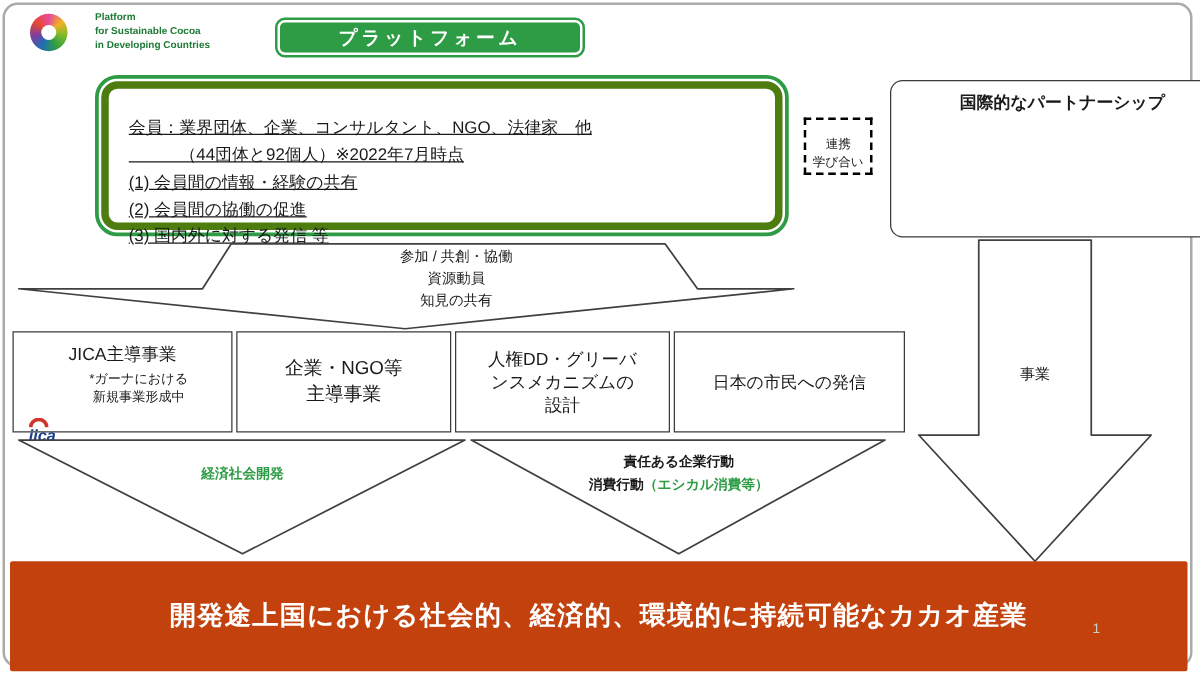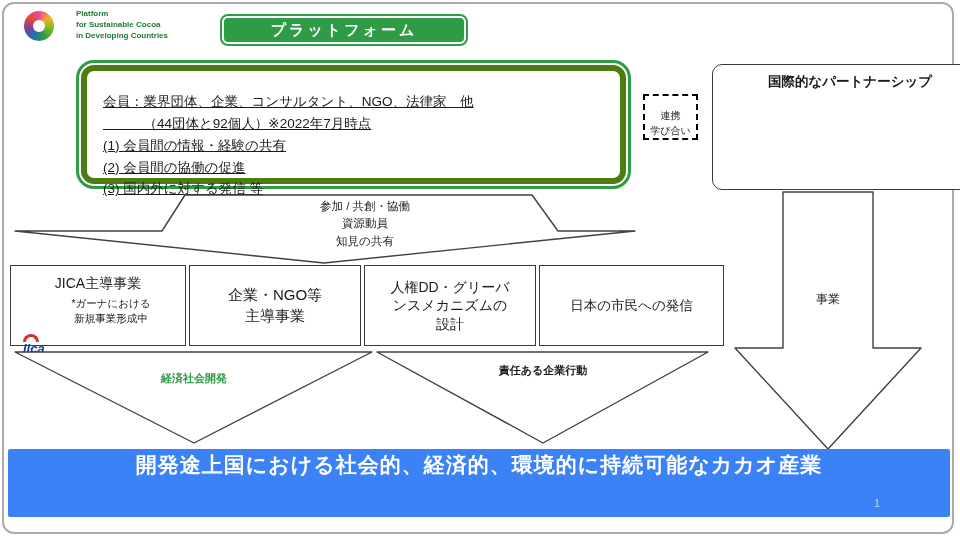--- a/index.html
+++ b/index.html
@@ -82,22 +82,22 @@
   .jica-word{color:#1b3f8f;font-weight:bold;font-style:italic;font-size:13px;line-height:1.1;}
 
   
   .outcome-left-label{left:94px;top:371px;width:200px;text-align:center;
     font-size:11px;font-weight:bold;color:#2e9b45;}
   .outcome-right-label{left:418px;top:362px;width:250px;text-align:center;
     font-size:11px;font-weight:bold;line-height:1.6;}
   .green-text{color:#2e9b45;}
 
   
-  .banner{left:8px;top:449px;width:942px;height:68px;background:#3b82f6;border-radius:2px;
-    display:flex;flex-direction:column;align-items:center;justify-content:flex-start;}
+  .banner{left:8px;top:449px;width:942px;height:88px;background:#c2410c;border-radius:2px;
+    display:flex;flex-direction:column;align-items:center;justify-content:center;}
   .banner-line{color:#ffffff;font-weight:bold;font-size:21px;line-height:1.55;letter-spacing:1px;}
 
   .page-number{left:874px;top:497px;color:#c4d2c4;font-size:11px;}
 </style>
 </head>
 <body>
 
 <div>
 
   <div class="abs frame"></div>
@@ -168,20 +168,21 @@
 
   <svg class="abs tri-left-svg" viewBox="0 0 360 94">
     <polygon class="arrow-shape" points="1,1 358,1 180,92"></polygon>
   </svg>
   <svg class="abs tri-right-svg" viewBox="0 0 334 94">
     <polygon class="arrow-shape" points="1,1 332,1 167,92"></polygon>
   </svg>
   <div class="abs outcome-left-label">経済社会開発</div>
   <div class="abs outcome-right-label">
     <div>責任ある企業行動</div>
+    <div><span>消費行動</span><span class="green-text">（エシカル消費等）</span></div>
   </div>
 
   <div class="abs banner">
     <div class="banner-line">開発途上国における社会的、経済的、環境的に持続可能なカカオ産業</div>
   </div>
 
   <div class="abs page-number">1</div>
 
 </div>
 

